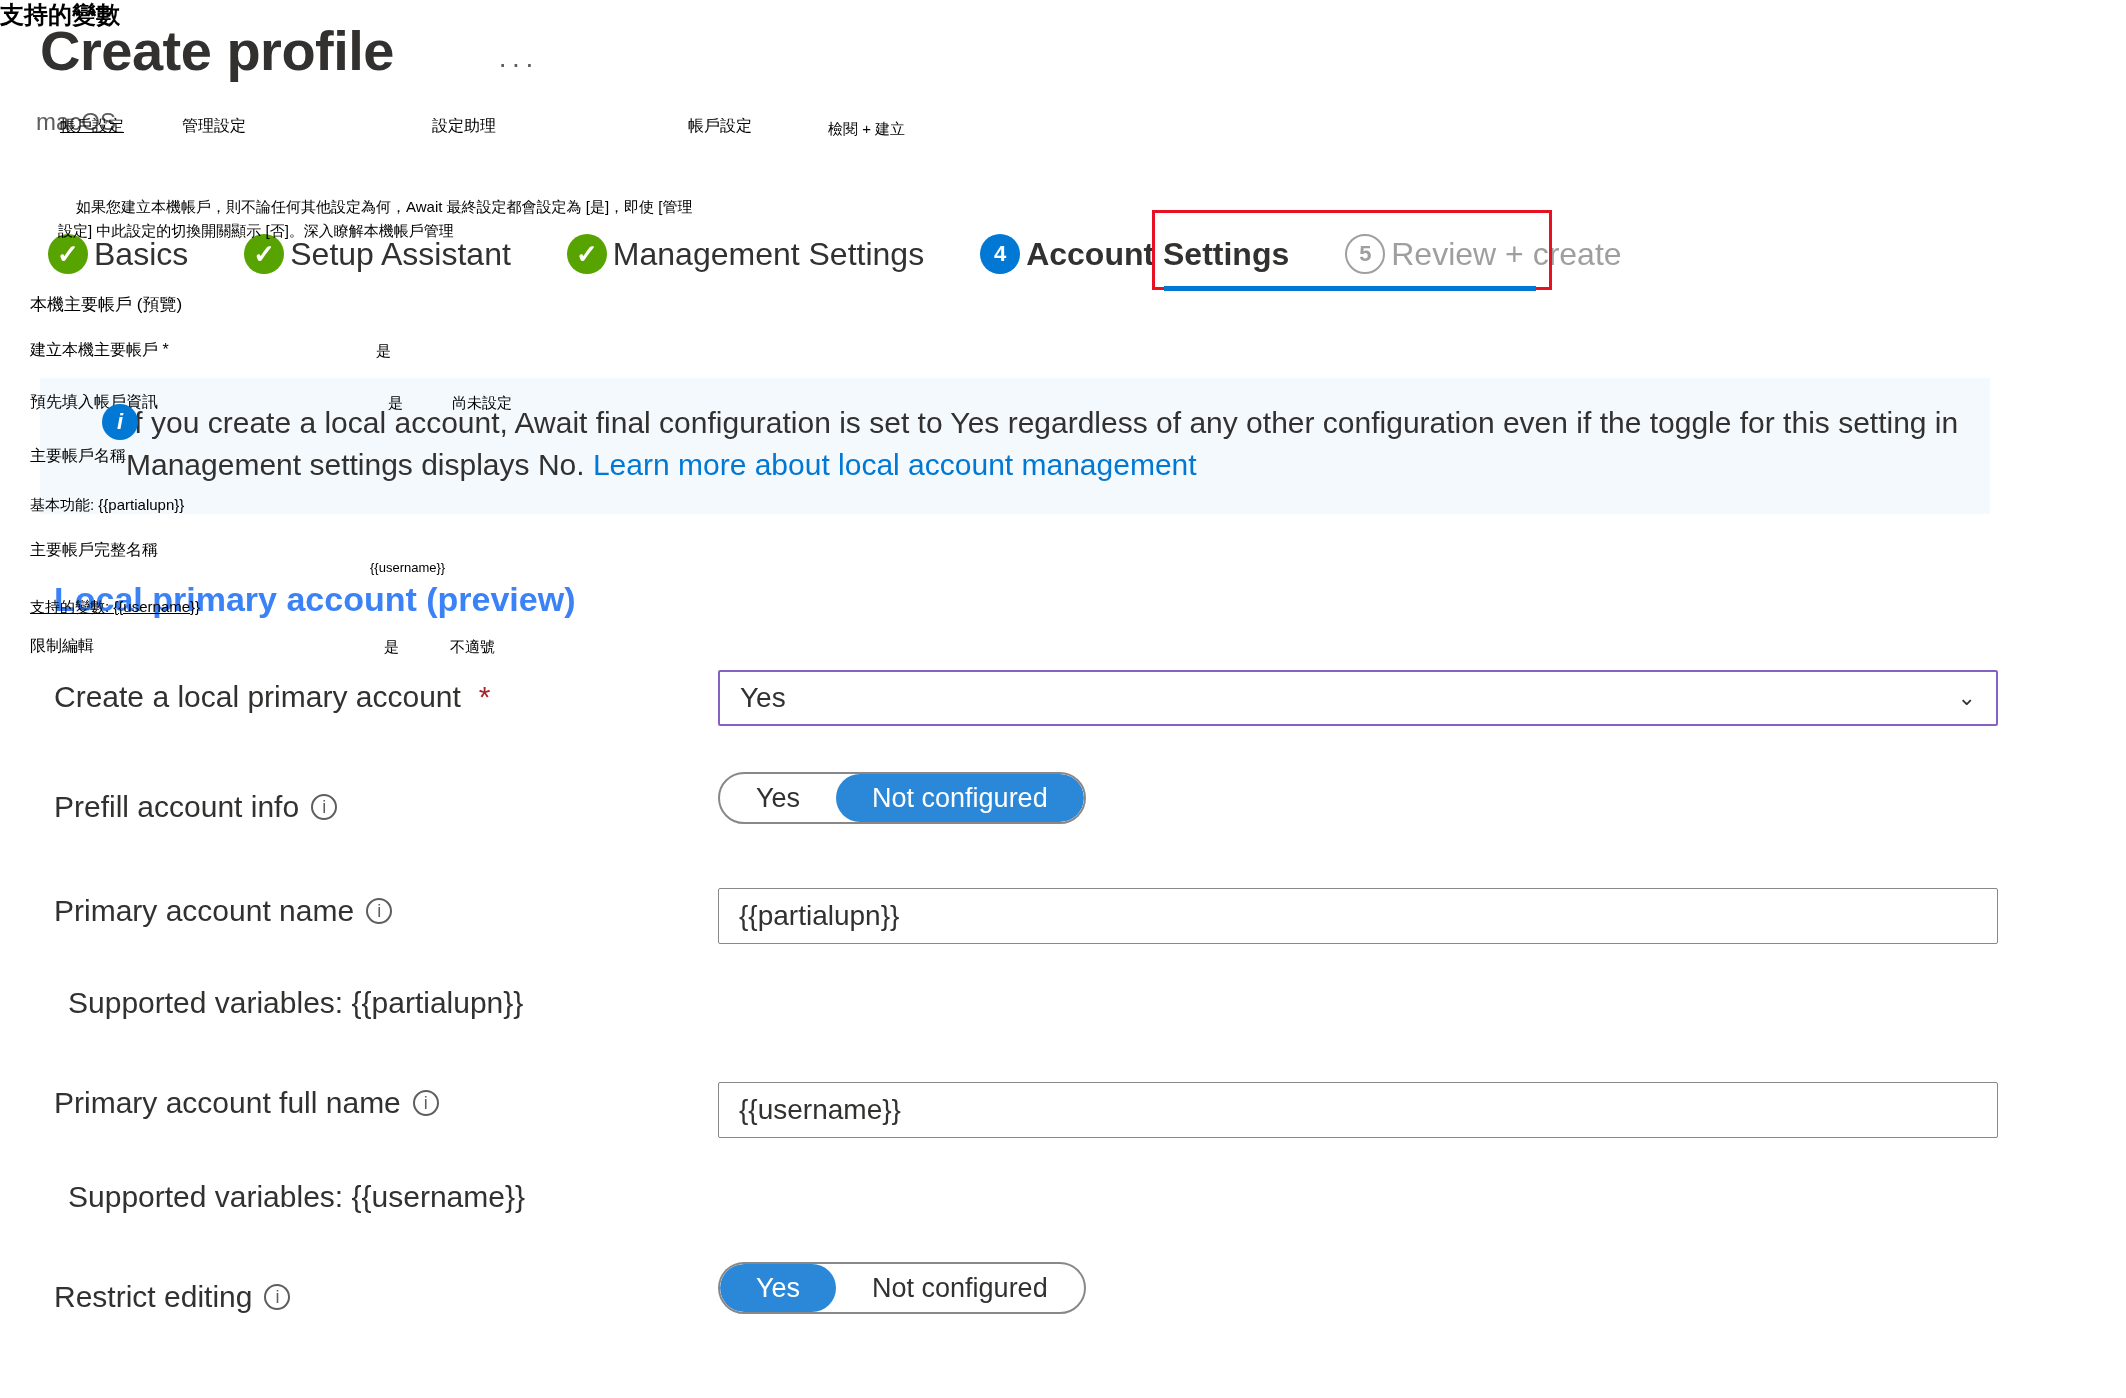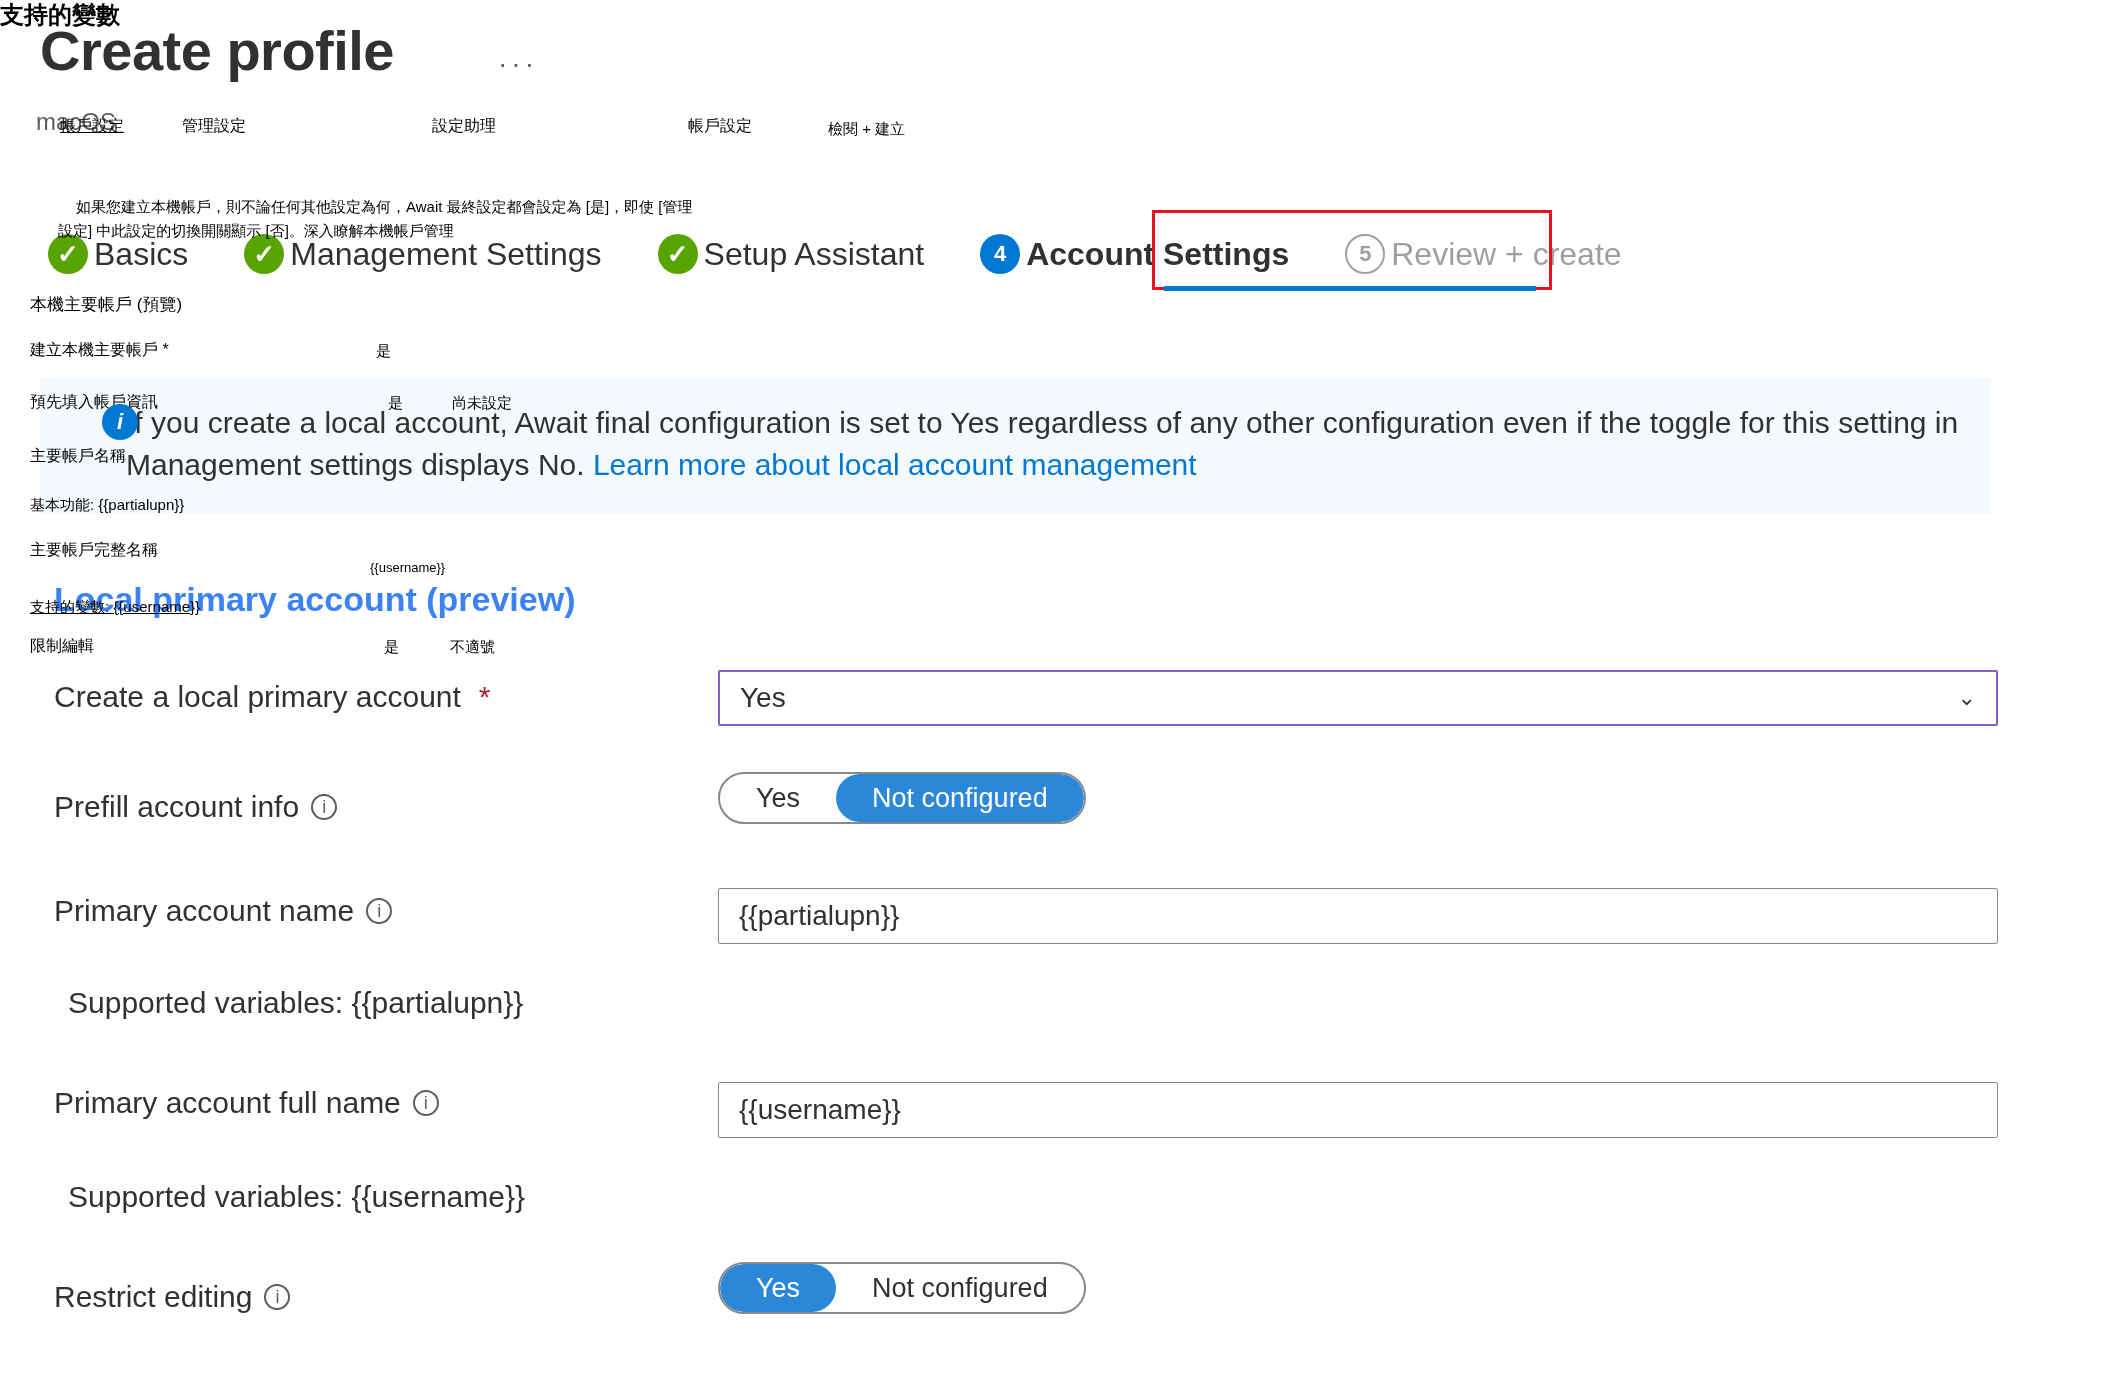--- a/index.html
+++ b/index.html
@@ -79,25 +79,25 @@
 <div class="title-ellipsis">···</div>
 <div class="subtitle">macOS</div>
 
 <div class="steps">
   <div class="step">
     <span class="badge done"></span>
     <span>Basics</span>
   </div>
   <div class="step">
     <span class="badge done"></span>
-    <span>Management Settings</span>
+    <span>Setup Assistant</span>
   </div>
   <div class="step">
     <span class="badge done"></span>
-    <span>Setup Assistant</span>
+    <span>Management Settings</span>
   </div>
   <div class="step active">
     <span class="badge num">4</span>
     <span>Account Settings</span>
   </div>
   <div class="step future">
     <span class="badge future">5</span>
     <span>Review + create</span>
   </div>
 </div>

